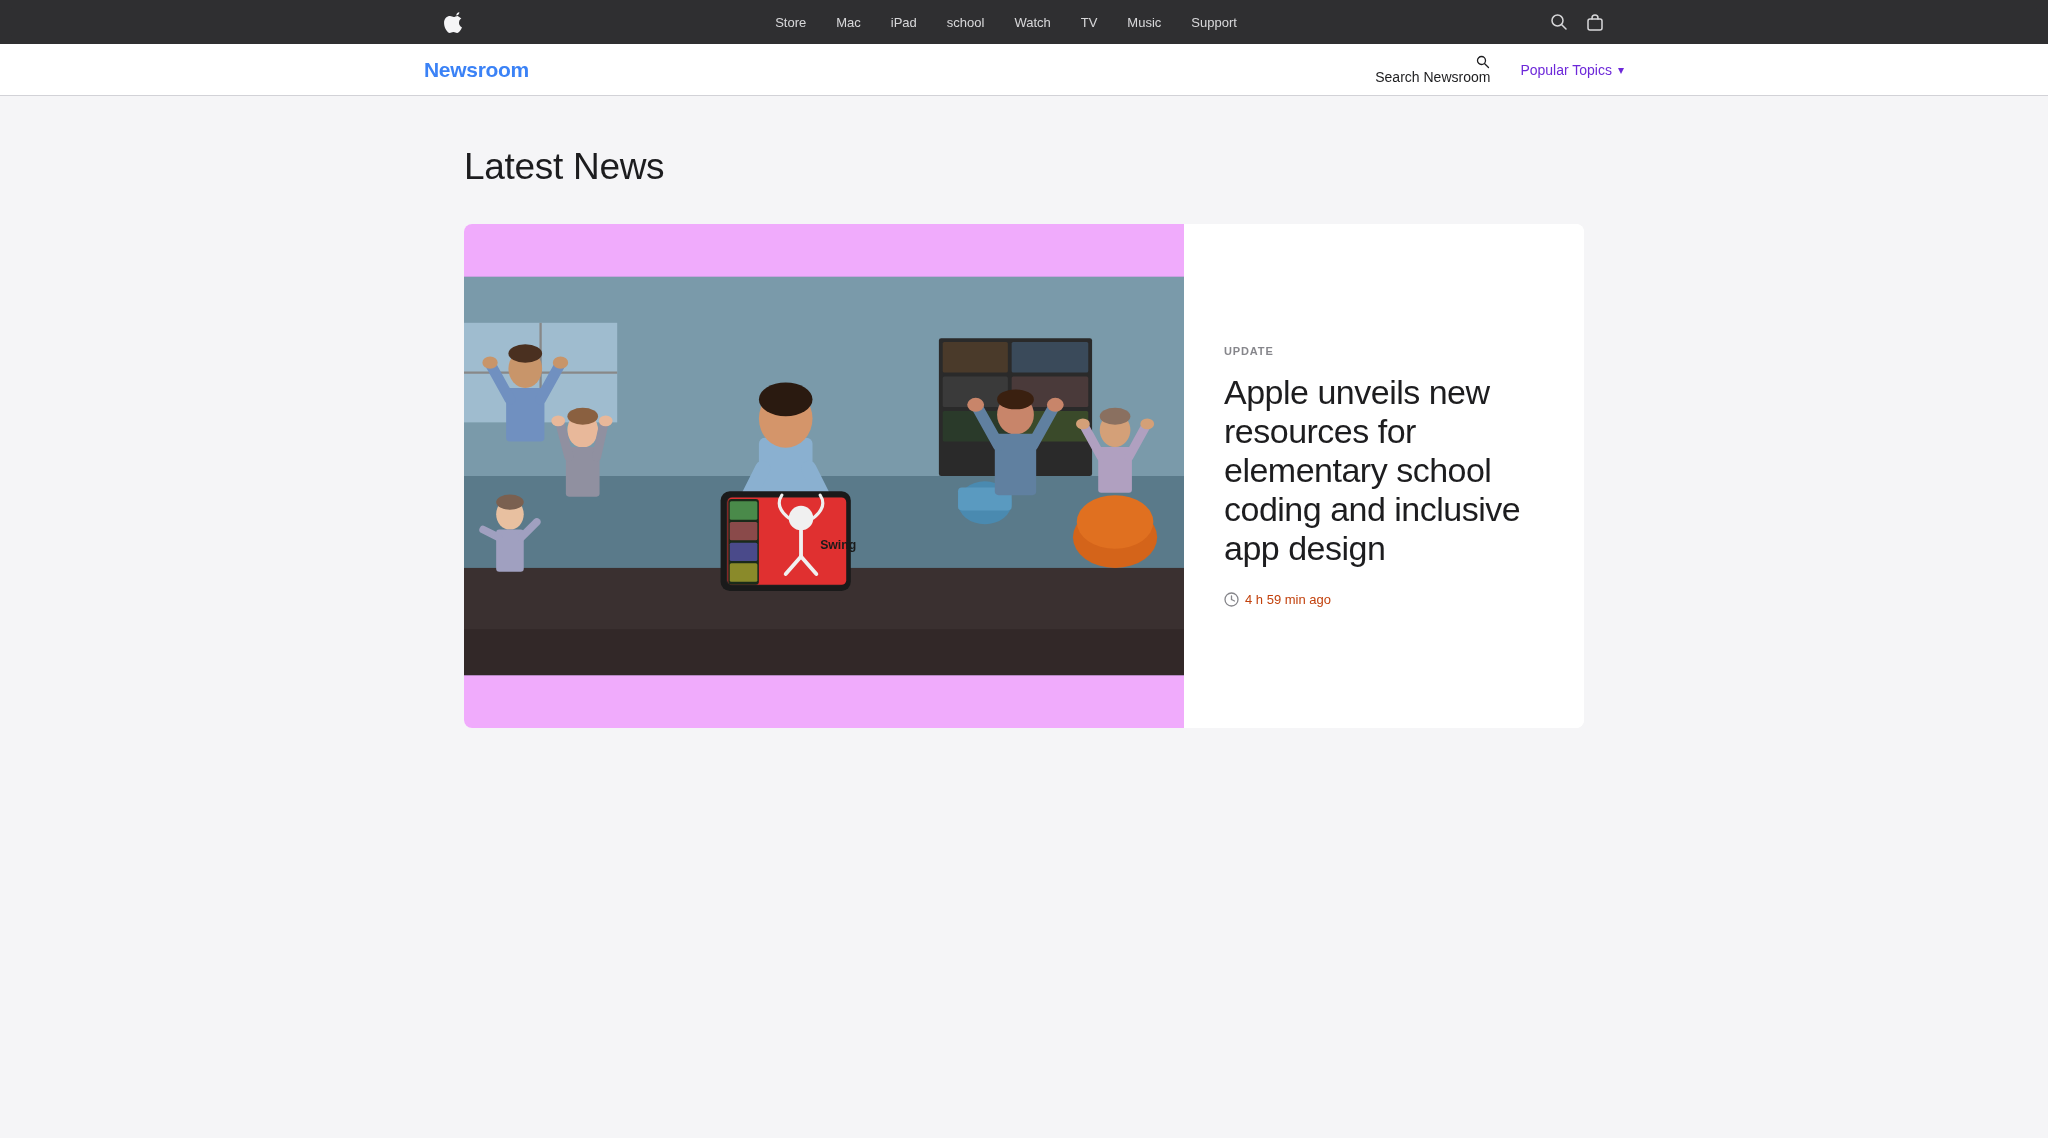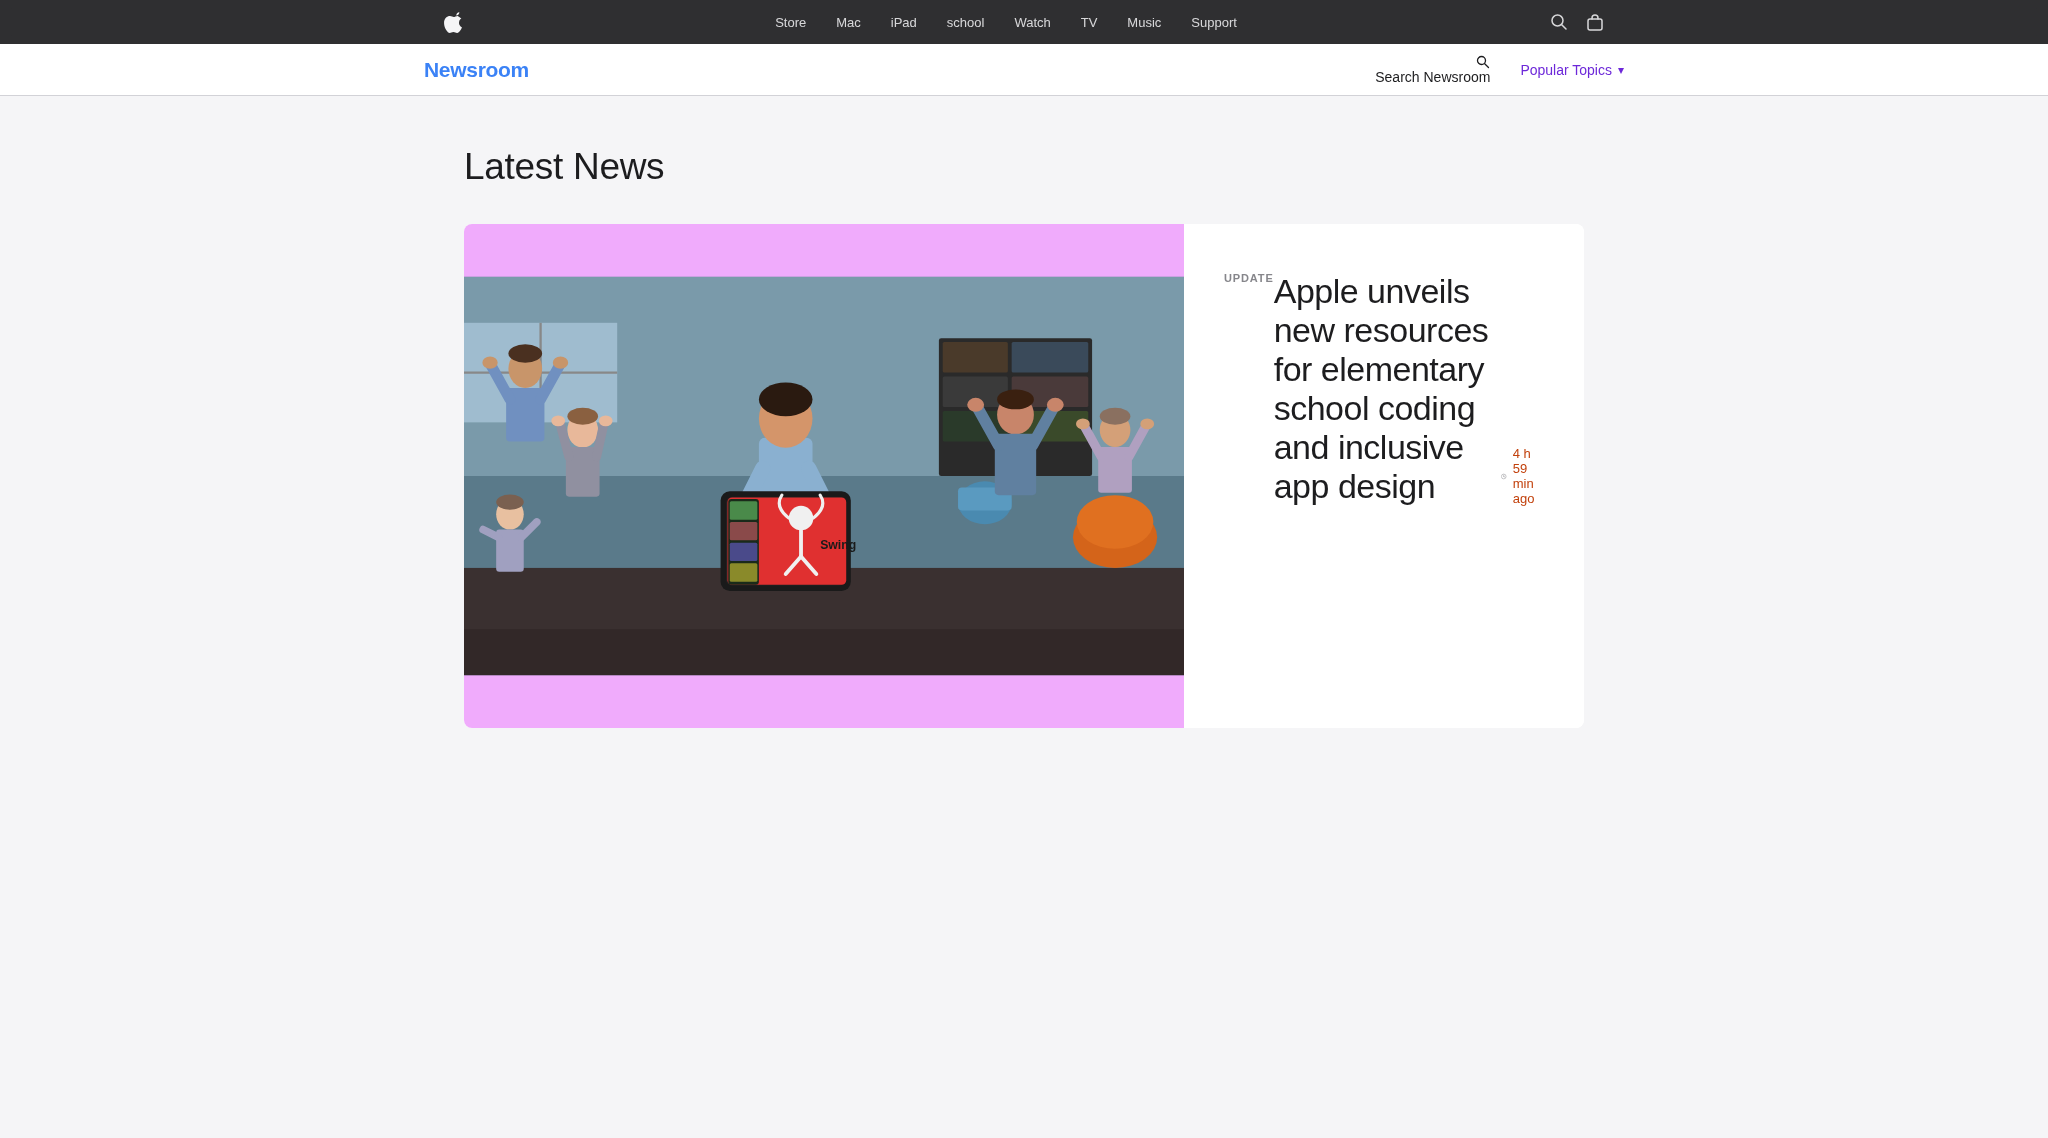--- a/index.html
+++ b/index.html
@@ -177,21 +177,21 @@
 
     .classroom-svg {
       width: 100%;
       height: 100%;
       min-height: 500px;
     }
 
     .featured-content {
       padding: 48px 40px;
       display: flex;
-      flex-direction: row;
+      flex-direction: column;
       justify-content: center;
       background: #fff;
     }
 
     .article-category {
       font-size: 11px;
       font-weight: 600;
       letter-spacing: 0.08em;
       color: #86868b;
       text-transform: uppercase;

